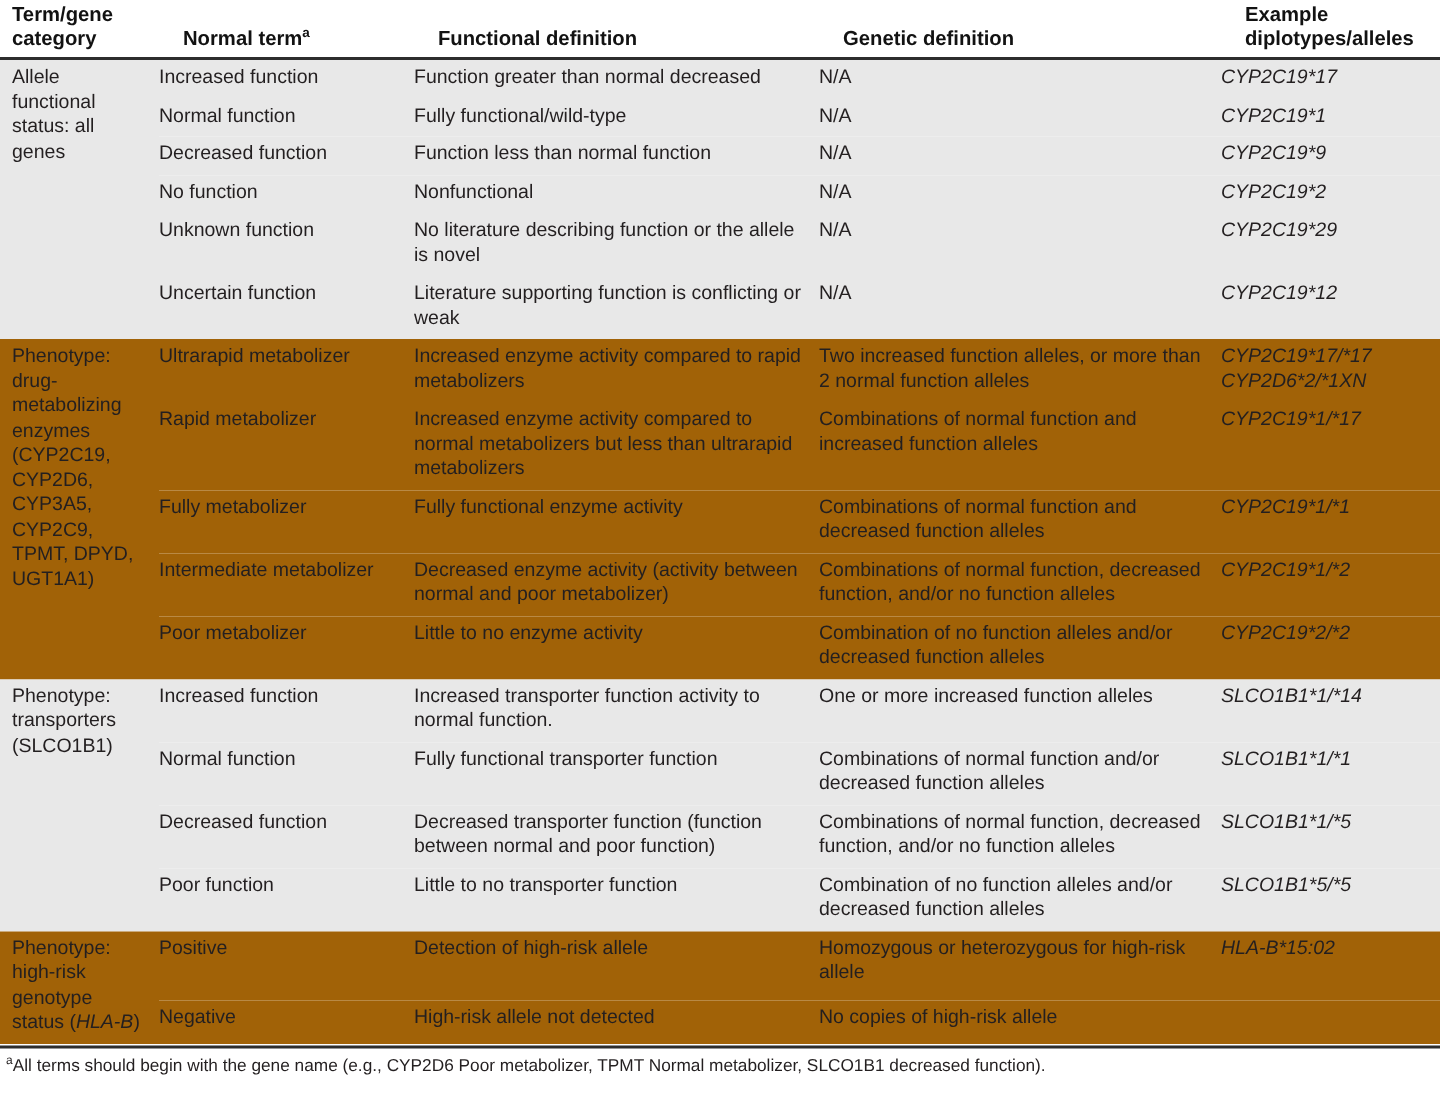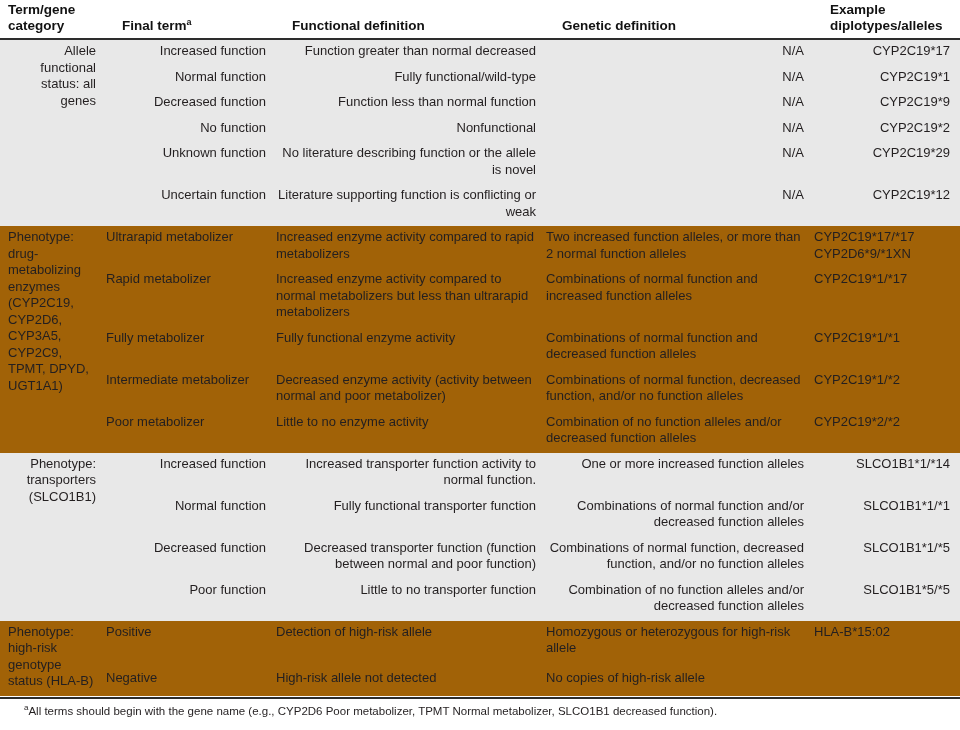--- a/index.html
+++ b/index.html
@@ -34,51 +34,51 @@
   }
   th.first, td.first { padding-left: 8px; }
   th sup { font-size: 9px; line-height: 0; }
 
   td {
     vertical-align: top;
     font-size: 13px;
     line-height: 16.5px;
     padding: 3px 10px 6px 0;
   }
-  tr.band-gray  td { background: #e8e8e8; text-align: right; }
+  tr.band-gray  td { background: #e8e8e8; }
   tr.band-white td { background: #a16207; }
 
-  td.example-cell { }
-  .cat-italic { }
+  td.example-cell { font-style: italic; }
+  .cat-italic { font-style: italic; }
 
   .footnote {
     border-top: 2px solid #2d2d2d;
     margin-top: 1px;
-    padding: 5px 8px 0 24px;
+    padding: 5px 8px 0 4px;
     font-size: 11.5px;
     line-height: 14px;
     color: #231f20;
   }
   .footnote sup { font-size: 8px; line-height: 0; }
 </style>
 </head>
 <body>
 
 <table class="terms-table">
   <colgroup>
     <col class="c-category">
       <col class="c-term">
       <col class="c-func">
       <col class="c-gen">
       <col class="c-ex">
   </colgroup>
   <thead>
     <tr>
       <th class="first">Term/gene category</th>
-      <th><span>Final term</span><sup>a</sup></th>
+      <th><span>Normal term</span><sup>a</sup></th>
       <th>Functional definition</th>
       <th>Genetic definition</th>
       <th>Example diplotypes/alleles</th>
     </tr>
   </thead>
   <tbody>
 
     <tr class="band-gray">
       <td class="first" rowspan="6">
         <span>Allele functional status: all genes</span><span class="cat-italic"></span><span></span>
@@ -121,21 +121,21 @@
 
     <tr class="band-white">
       <td class="first" rowspan="5">
         <span>Phenotype: drug-metabolizing enzymes (CYP2C19, CYP2D6, CYP3A5, CYP2C9, TPMT, DPYD, UGT1A1)</span><span class="cat-italic"></span><span></span>
       </td>
       <td>Ultrarapid metabolizer</td>
       <td>Increased enzyme activity compared to rapid metabolizers</td>
       <td>Two increased function alleles, or more than 2 normal function alleles</td>
       <td class="example-cell">
         <div>CYP2C19*17/*17</div>
-        <div>CYP2D6*9/*1XN</div>
+        <div>CYP2D6*2/*1XN</div>
       </td>
     </tr>
     <tr class="band-white">
       <td>Rapid metabolizer</td>
       <td>Increased enzyme activity compared to normal metabolizers but less than ultrarapid metabolizers</td>
       <td>Combinations of normal function and increased function alleles</td>
       <td class="example-cell">CYP2C19*1/*17</td>
     </tr>
     <tr class="band-white">
       <td>Fully metabolizer</td>

